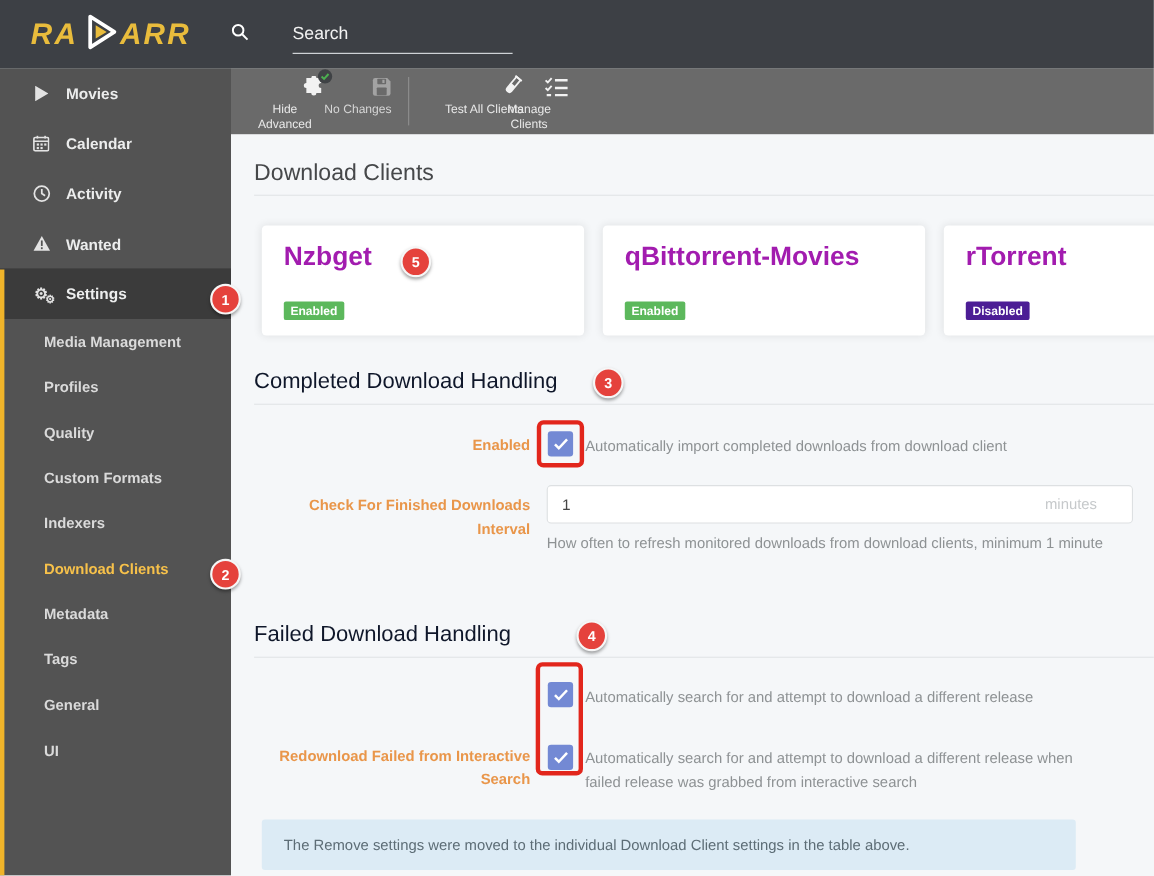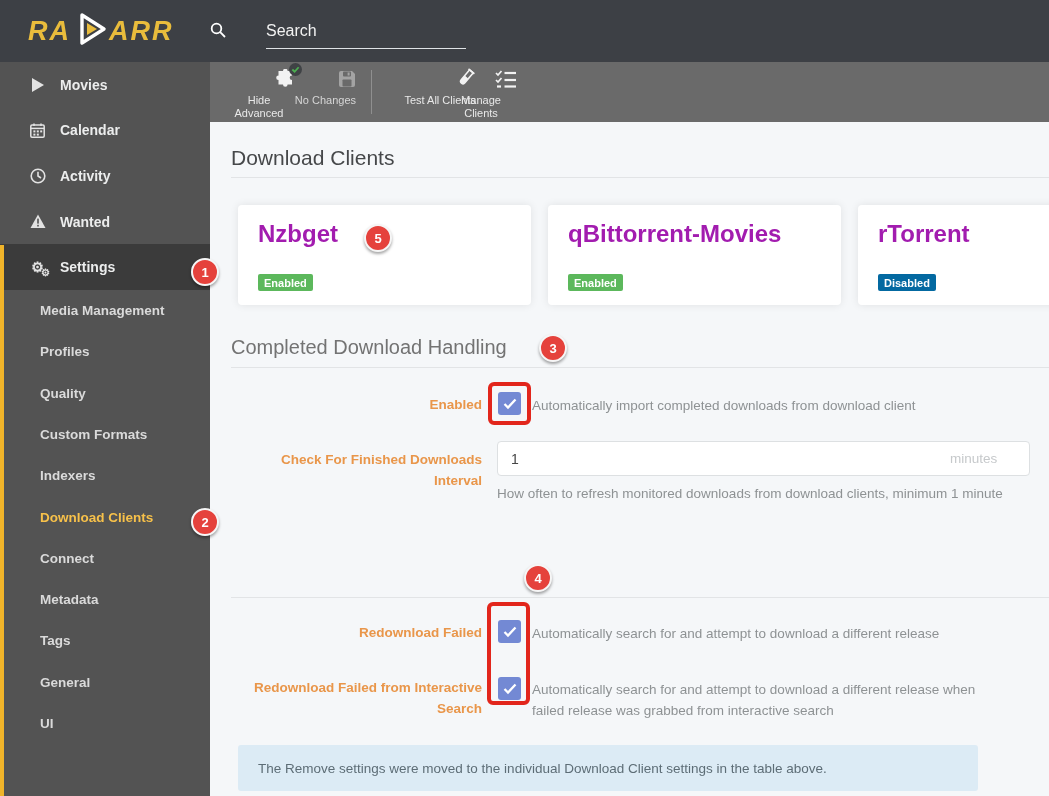--- a/index.html
+++ b/index.html
@@ -40,30 +40,30 @@
   .tb-btn.disabled .tb-label { color:#d6d6d6; }
   .tb-sep { position:absolute; left:161px; top:8px; width:1px; height:44px; background:#8f8f8f; }
   .check-badge { position:absolute; right:-7px; top:-5px; width:13px; height:13px; border-radius:50%;
                  background:#3f4245; display:flex; align-items:center; justify-content:center; }
 
   
   .content { position:absolute; left:210px; top:122px; width:839px; height:674px; background:#f5f7f9; z-index:1; }
   .page-title { position:absolute; left:21px; top:24px; font-size:21px; font-weight:normal; color:#46484a; }
   .rule { position:absolute; height:1px; background:#e2e4e6; left:21px; right:0; }
   .rule-1 { top:55px; }
-  .section-title { position:absolute; font-size:20px; font-weight:normal; color:#737373; left:21px; }
+  .section-title { position:absolute; font-size:20px; font-weight:normal; color:#0f172a; left:21px; }
   .rule-2 { top:245px; } .rule-3 { top:475px; }
 
   .card { position:absolute; top:83px; width:293px; height:100px; background:#fff; border-radius:4px;
           box-shadow:0 0 8px rgba(0,0,0,0.09); cursor:pointer; }
   .card-title { position:absolute; left:20px; top:15px; font-size:24px; font-weight:700; color:#a21caf; }
   .badge { position:absolute; left:20px; bottom:14px; font-size:11px; font-weight:bold; color:#fff;
            padding:2.5px 6px; border-radius:2px;margin-top:24px; }
   .badge.enabled { background:#5cb85c; }
-  .badge.disabled { background:#0369a1; }
+  .badge.disabled { background:#4c1d95; }
 
   .form-label { position:absolute; left:22px; width:250px; text-align:right; color:#e9964a;
                 font-size:13.5px; font-weight:bold; line-height:21px; }
   .checkbox { position:absolute; left:288px; width:23px; height:23px; background:#7389d4; border-radius:3px;
               display:flex; align-items:center; justify-content:center; cursor:pointer; }
   .help-text { position:absolute; left:322px; color:#8e9294; font-size:13.5px; line-height:21px; }
   .text-input { position:absolute; left:287px; top:319px; width:533px; height:35px; background:#fff;
                 border:1px solid #dde0e2; border-radius:4px; font-size:14px; color:#454545;
                 padding:0 70px 0 13px; outline:none; font-family:"Liberation Sans", sans-serif; }
   .unit-hint { position:absolute; left:740px; top:329px; color:#c6c9cb; font-size:13.5px; }
@@ -171,23 +171,20 @@
       <div class="sub-item">
           <span>Custom Formats</span>
         </div>
       <div class="sub-item">
           <span>Indexers</span>
         </div>
       <div class="sub-item active">
           <span>Download Clients</span>
         </div>
       <div class="sub-item">
-          <span>Connect</span>
-        </div>
-      <div class="sub-item">
           <span>Metadata</span>
         </div>
       <div class="sub-item">
           <span>Tags</span>
         </div>
       <div class="sub-item">
           <span>General</span>
         </div>
       <div class="sub-item">
           <span>UI</span>
@@ -275,23 +272,23 @@
           <polyline points="1.5,6 5,9.5 12.5,1.5" fill="none" stroke="#ffffff" stroke-width="2.3"></polyline>
         </svg>
     </div>
     <div class="help-text" style="top:273px; width:520px;">Automatically import completed downloads from download client</div>
 
     <div class="form-label" style="top:327px;">Check For Finished Downloads Interval</div>
     <input class="text-input" value="1" style="">
     <span class="unit-hint">minutes</span>
     <div class="help-text" style="top:361px; left:287px; width:520px;">How often to refresh monitored downloads from download clients, minimum 1 minute</div>
 
+    <div class="section-title" style="top:444px;">Failed Download Handling</div>
     <div class="rule rule-3"></div>
 
-    <div class="form-label" style="top:500px;">Redownload Failed</div>
     <div class="checkbox" style="top:498px;">
       <svg width="14" height="12" viewBox="0 0 14 12">
           <polyline points="1.5,6 5,9.5 12.5,1.5" fill="none" stroke="#ffffff" stroke-width="2.3"></polyline>
         </svg>
     </div>
     <div class="help-text" style="top:501px; width:520px;">Automatically search for and attempt to download a different release</div>
 
     <div class="form-label" style="top:555px;text-align:right;">Redownload Failed from Interactive Search</div>
     <div class="checkbox" style="top:555px;">
       <svg width="14" height="12" viewBox="0 0 14 12">

